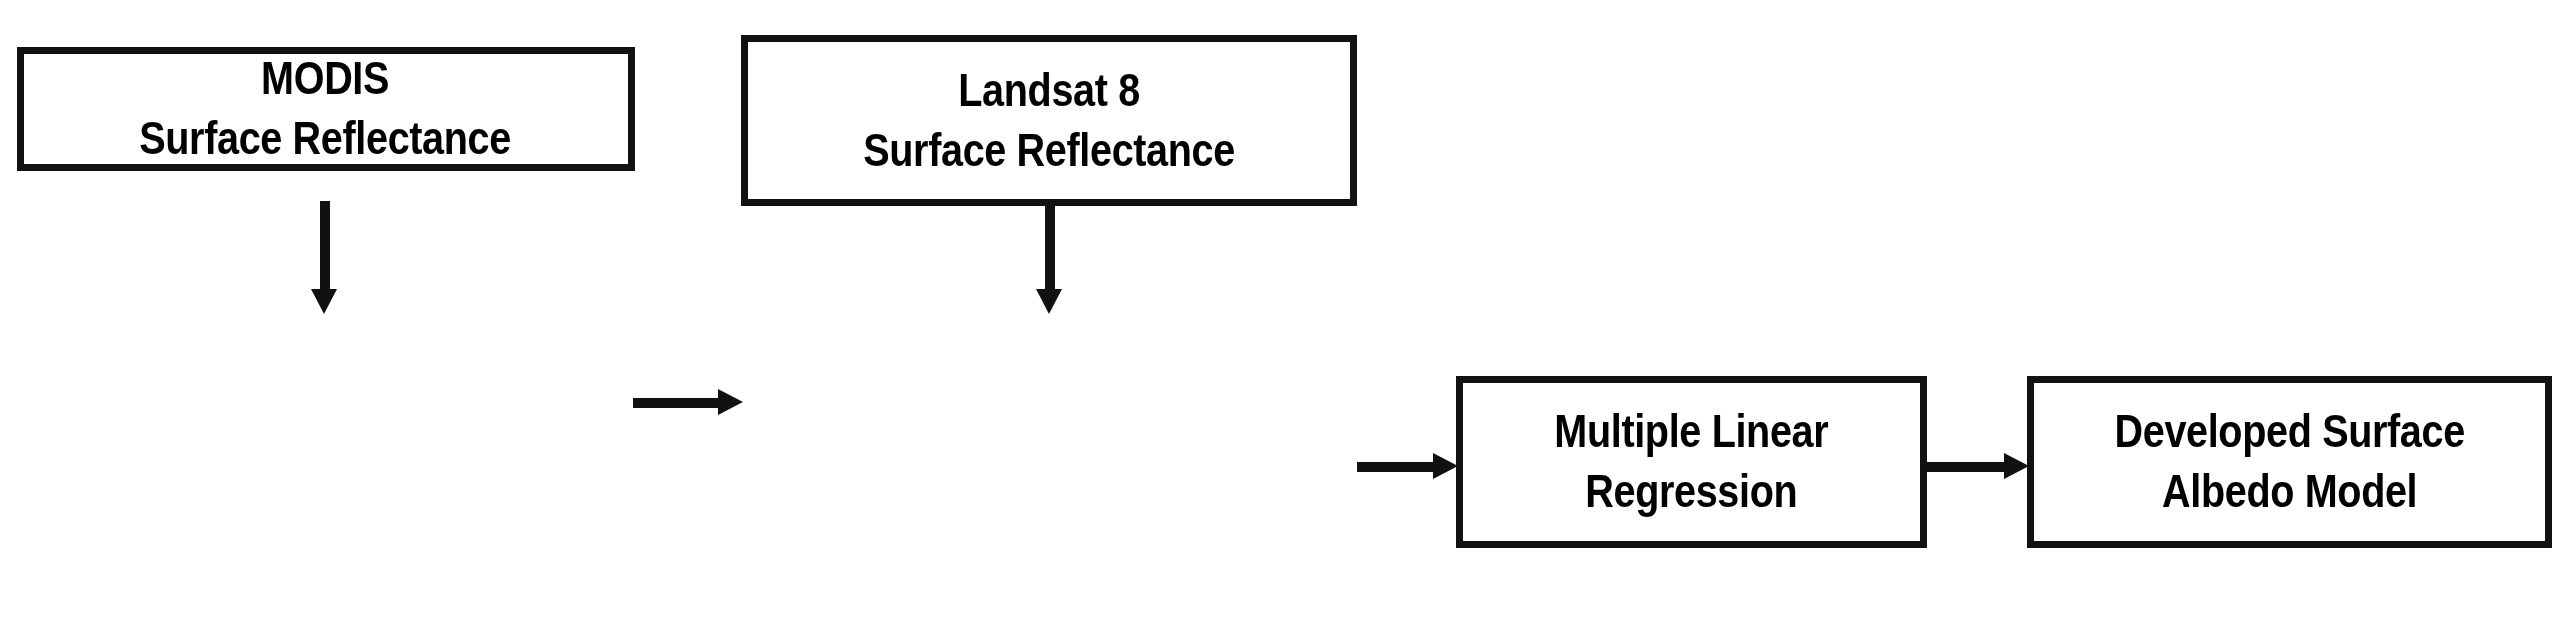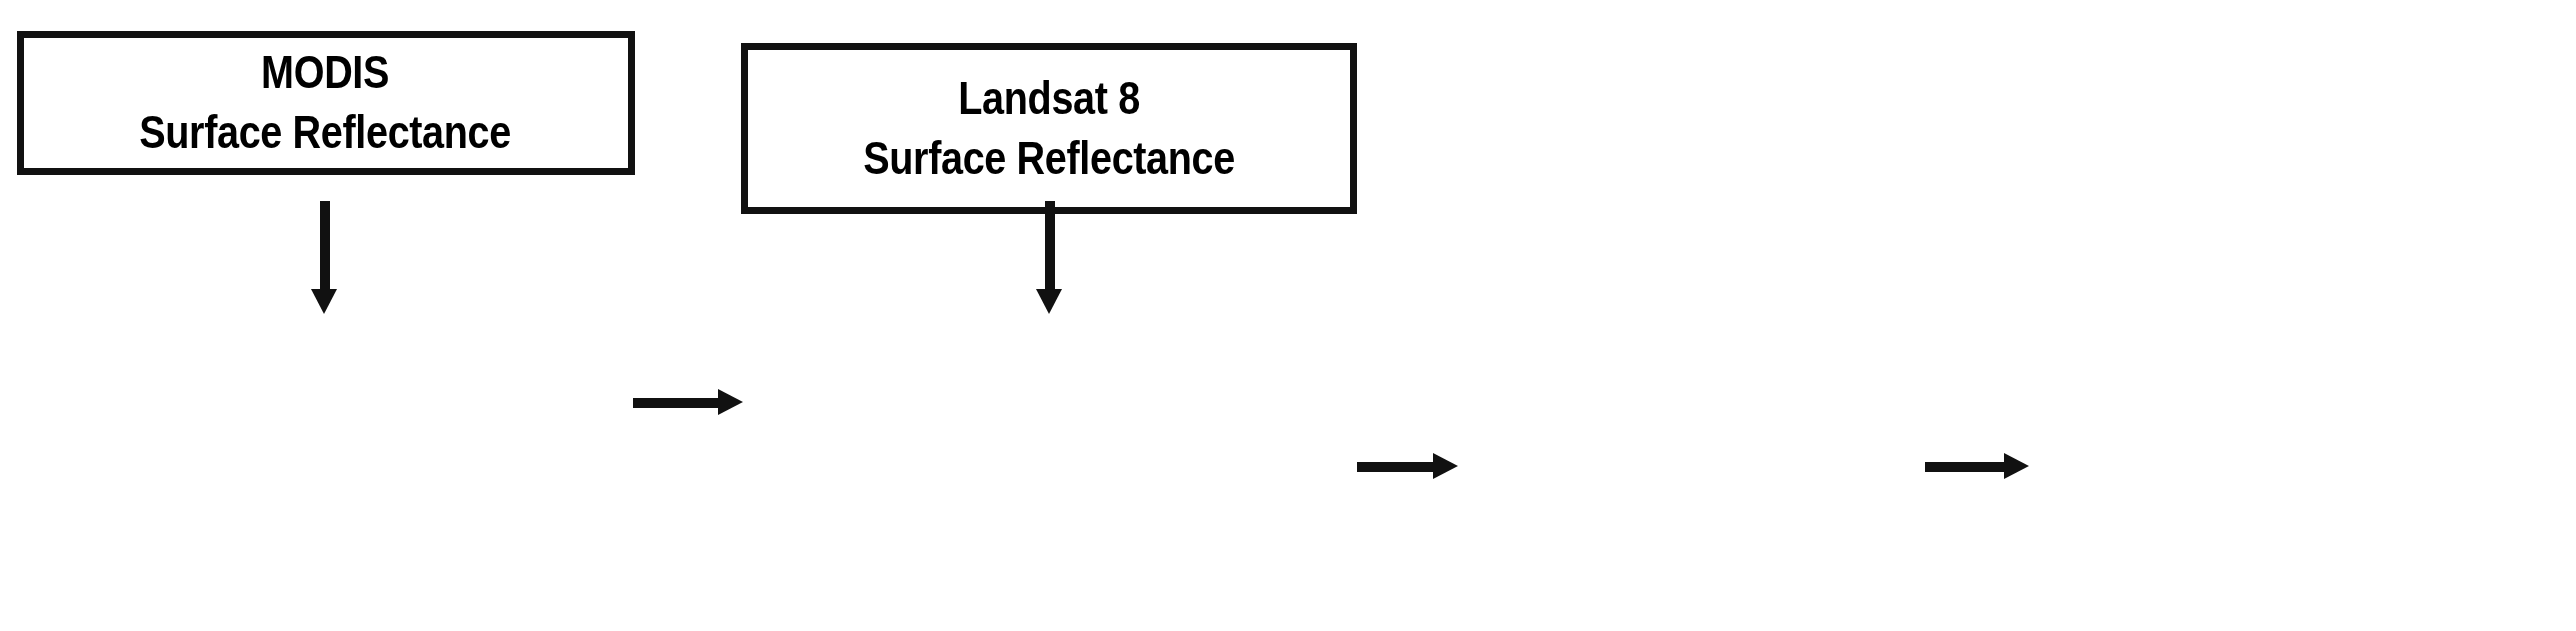--- a/index.html
+++ b/index.html
@@ -79,27 +79,35 @@
     border-top: 13.4px solid transparent;
     border-bottom: 13.4px solid transparent;
     border-left: 25px solid #111111;
   }
 </style>
 </head>
 <body>
 
 <div id="canvas">
 
-  <div class="node" id="n0" style="left: 16.5px; top: 31px; width: 618px; height: 144px; border-color: rgb(17, 17, 17);">
+  <div class="node" id="n0" style="left: 16.5px; top: 47px; width: 618px; height: 124px; border-color: rgb(17, 17, 17);">
     <span class="node-label">MODIS
 Surface Reflectance</span>
   </div>
-  <div class="node" id="n1" style="left: 741px; top: 43px; width: 616px; height: 171px; border-color: rgb(17, 17, 17);">
+  <div class="node" id="n1" style="left: 741px; top: 35px; width: 616px; height: 171px; border-color: rgb(17, 17, 17);">
     <span class="node-label">Landsat 8
 Surface Reflectance</span>
+  </div>
+  <div class="node" id="n4" style="left: 1456px; top: 376px; width: 471px; height: 172px; border-color: rgb(17, 17, 17);">
+    <span class="node-label">Multiple Linear
+Regression</span>
+  </div>
+  <div class="node" id="n5" style="left: 2027px; top: 376px; width: 525px; height: 172px; border-color: rgb(17, 17, 17);">
+    <span class="node-label">Developed Surface
+Albedo Model</span>
   </div>
 
   <div class="arrow-v" id="e0" style="left: 311px; top: 201px; width: 27px; height: 113px;">
     <div class="shaft" style="height: 94px;"></div>
     <div class="head"></div>
   </div>
   <div class="arrow-v" id="e1" style="left: 1036px; top: 201px; width: 27px; height: 113px;">
     <div class="shaft" style="height: 94px;"></div>
     <div class="head"></div>
   </div>

